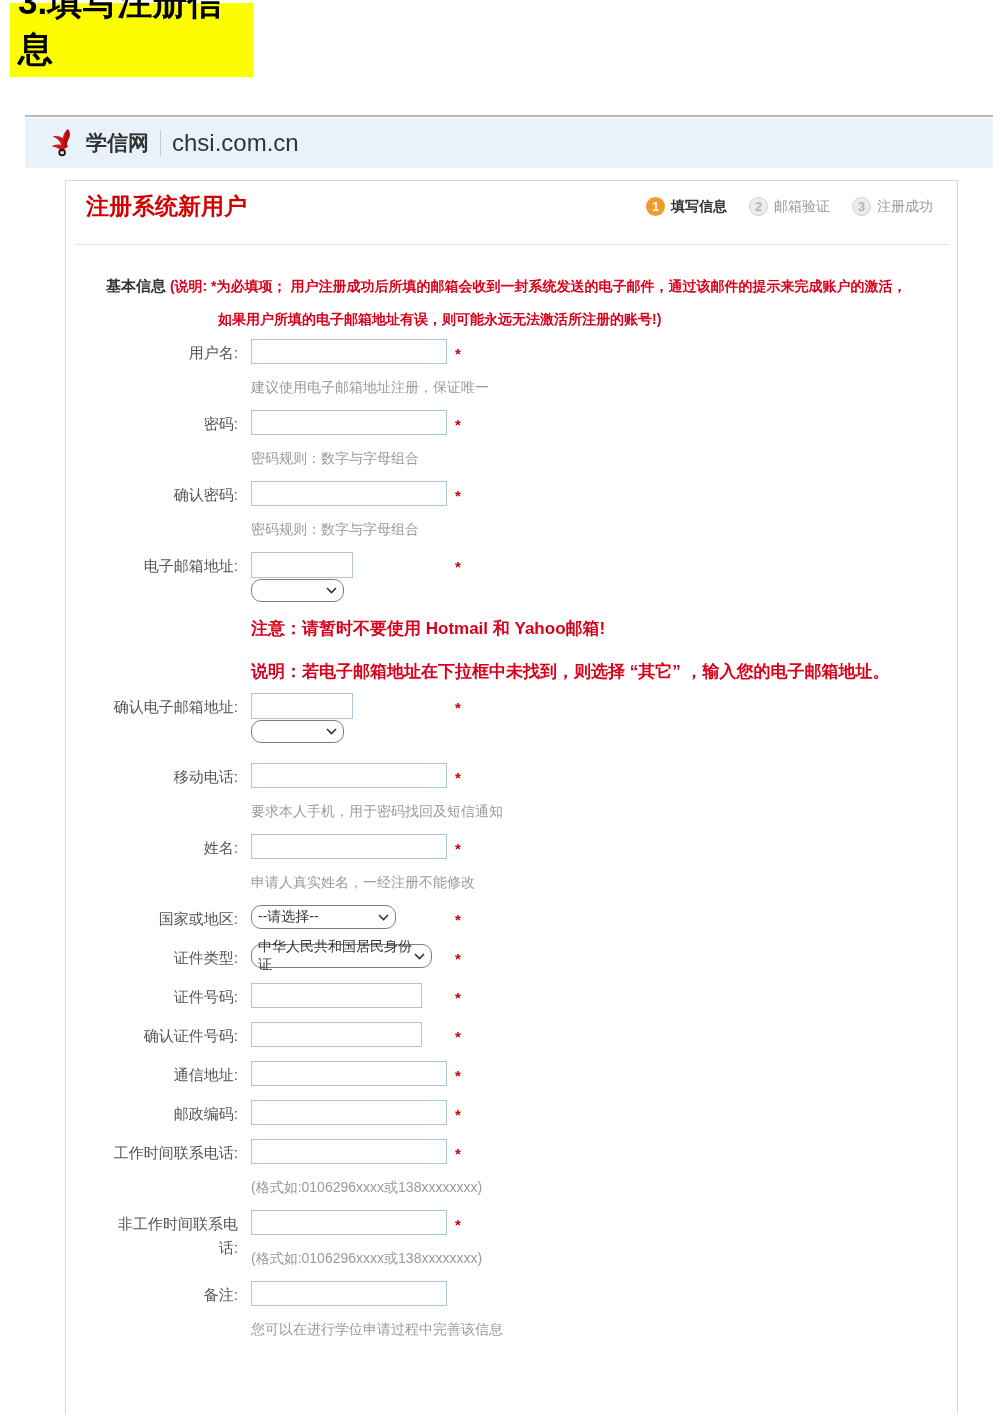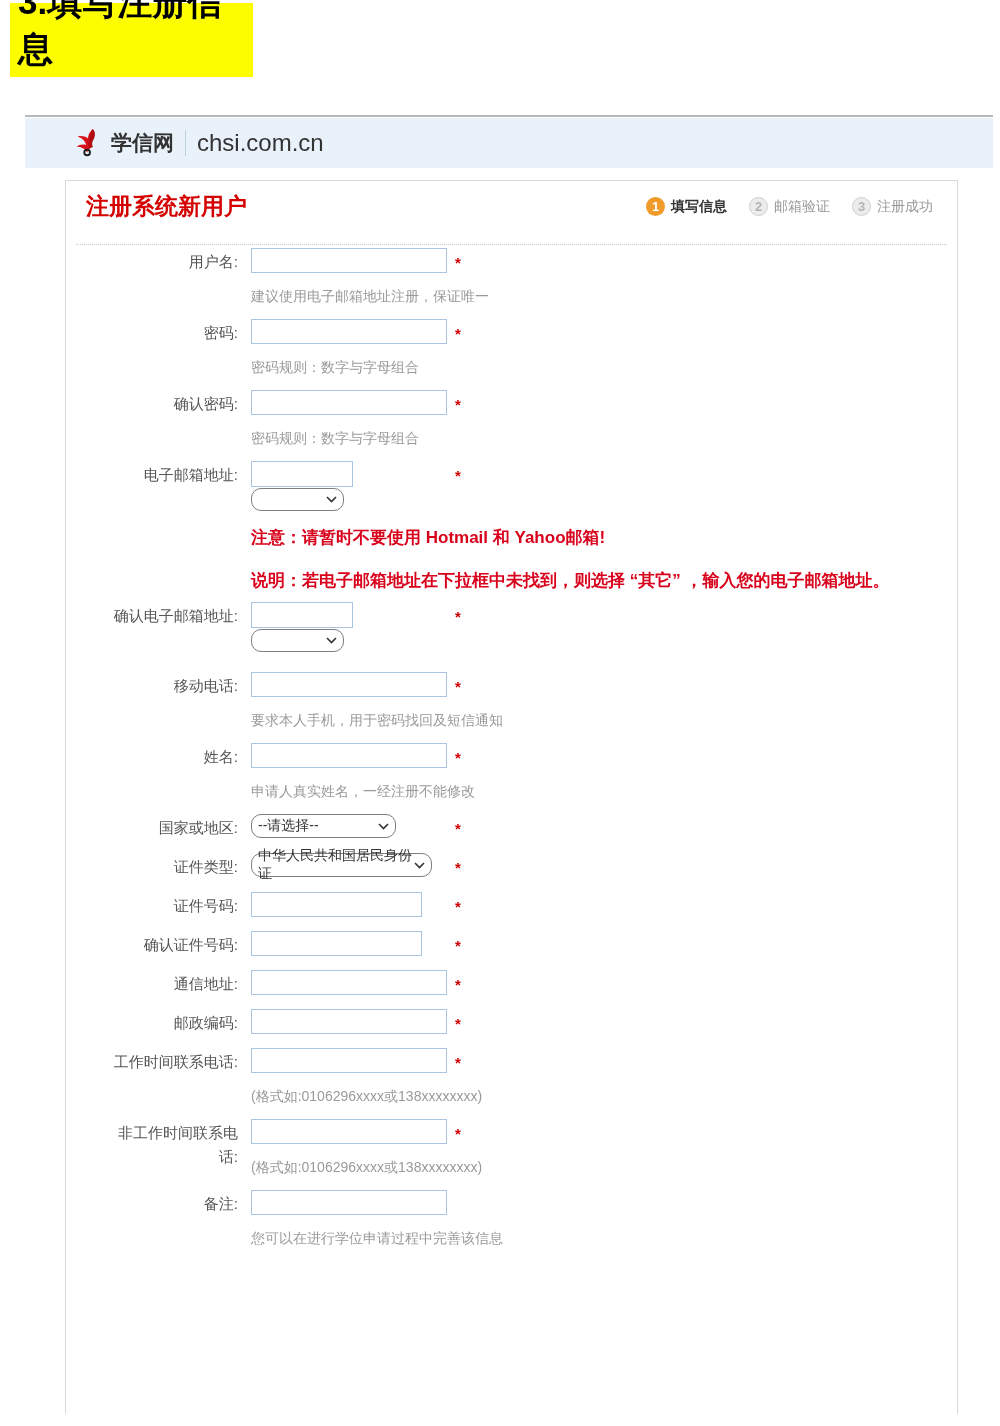--- a/index.html
+++ b/index.html
@@ -8,21 +8,21 @@
     font-family:"Liberation Sans","DejaVu Sans",sans-serif;
   }
   
   .hl-title{
     position:absolute;left:10px;top:3px;width:243px;height:74px;background:#fdfd00;
     display:flex;align-items:flex-end;box-sizing:border-box;padding:0 4px 4px 8px;
     font-size:35px;font-weight:bold;color:#000;letter-spacing:0;
   }
   
   .outer{position:absolute;left:25px;top:115px;width:968px;border-top:2px solid #b7babd;}
-  .band{height:50px;background:#e9f2fb;display:flex;align-items:center;padding-left:49px;margin-top:1px;}
+  .band{height:50px;background:#e9f2fb;display:flex;align-items:center;padding-left:24px;margin-top:1px;}
   .logo{display:flex;align-items:center;}
   .logo-bird{width:30px;height:32px;margin-right:7px;}
   .logo-name{font-size:21px;font-weight:bold;color:#333;}
   .logo-sep{width:1px;height:26px;background:#bccfdf;margin:0 11px;}
   .logo-domain{font-size:24px;color:#333;}
   
   .panel{
     margin:12px 35px 0 40px;background:#fff;border:1px solid #d9d9d9;border-bottom:none;
     height:1234px;box-sizing:border-box;padding-top:10px;
   }
@@ -101,20 +101,25 @@
         </div>
         <div class="step inactive">
           <span class="badge">3</span>
           <span class="slabel">注册成功</span>
         </div>
       </div>
     </div>
 
     <div class="divider"></div>
 
+    <div class="section">
+      <span class="sec-head">基本信息</span>
+      <span class="sec-note">(说明: *为必填项； 用户注册成功后所填的邮箱会收到一封系统发送的电子邮件，通过该邮件的提示来完成账户的激活，</span>
+      <span class="sec-note2">如果用户所填的电子邮箱地址有误，则可能永远无法激活所注册的账号!)</span>
+    </div>
 
     <div class="form">
 
       <div class="frow">
         <label class="flabel">用户名:</label>
         <div class="fbody">
           <input class="txt" style="">
           <div class="hint">建议使用电子邮箱地址注册，保证唯一</div>
         </div>
         <span class="req">*</span>

